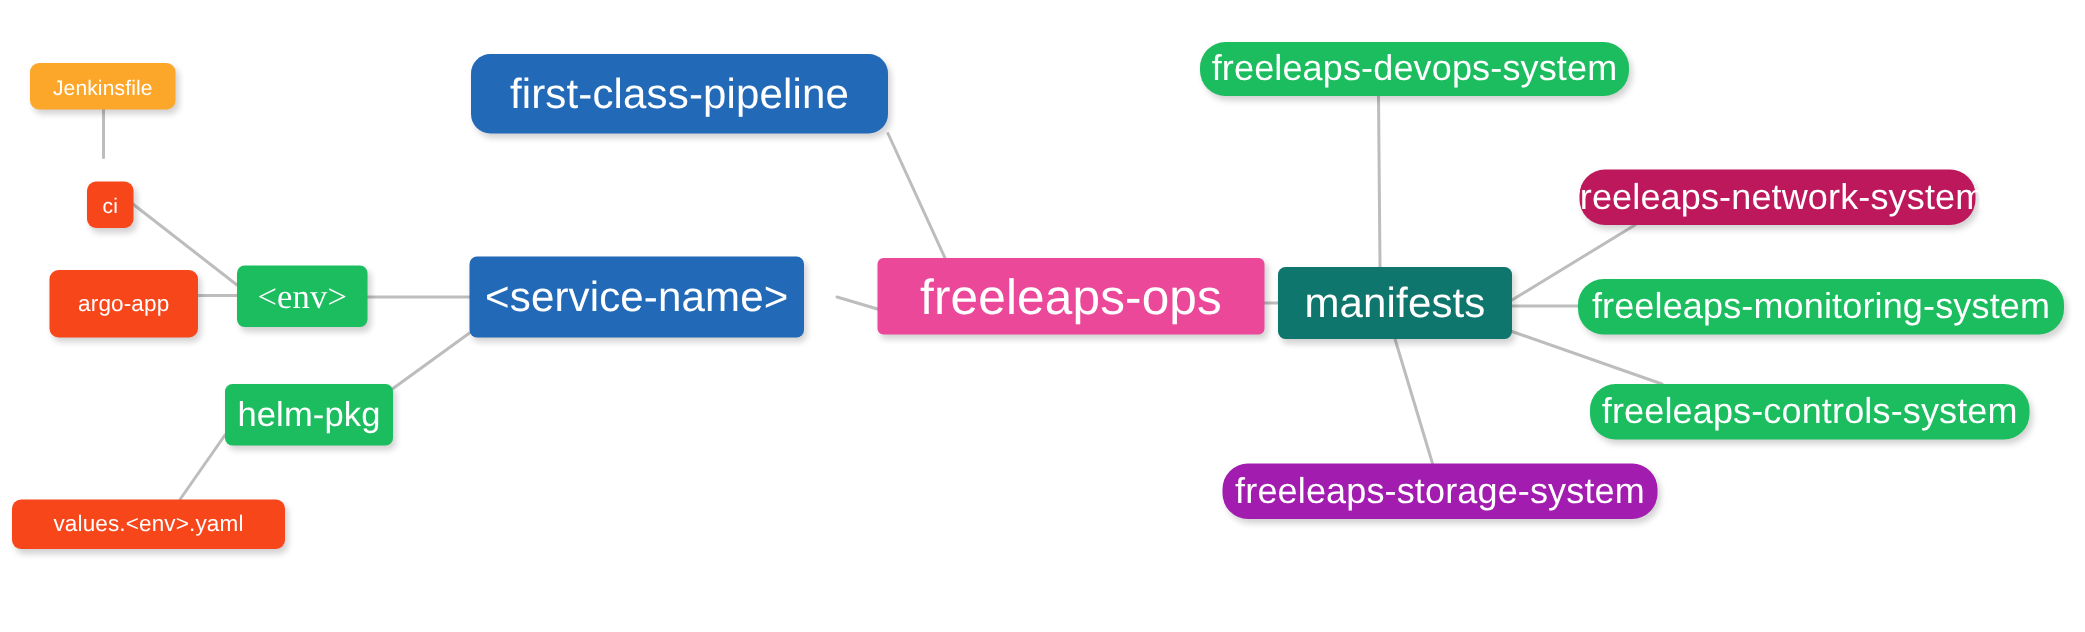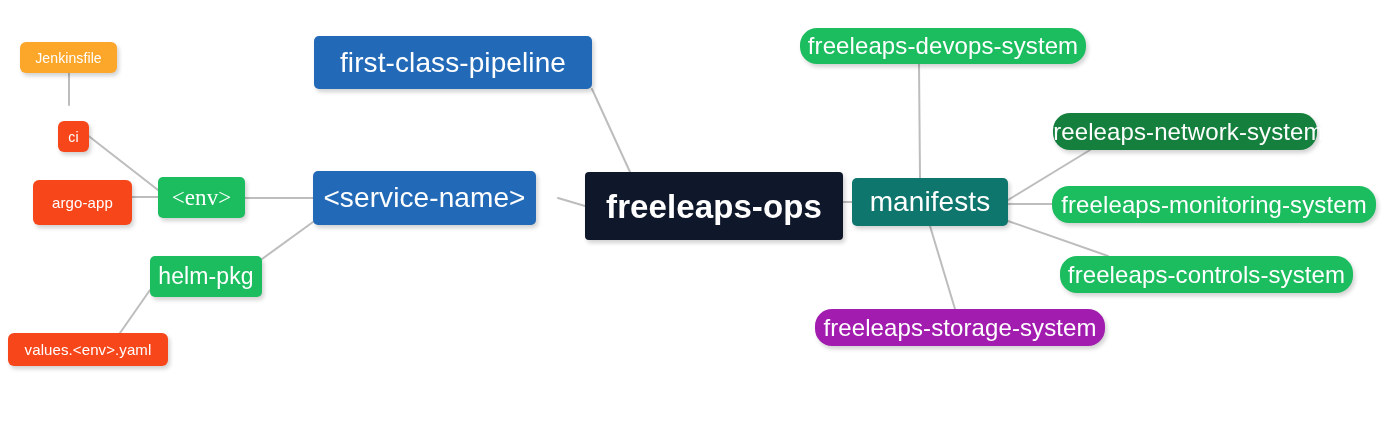--- a/index.html
+++ b/index.html
@@ -60,59 +60,59 @@
       <line x1="158" y1="197" x2="132" y2="197" stroke="#bdbdbd" stroke-width="2" stroke-linecap="round"></line>
       <line x1="69" y1="105" x2="69" y2="57" stroke="#bdbdbd" stroke-width="2" stroke-linecap="round"></line>
       <line x1="150" y1="290" x2="120" y2="333" stroke="#bdbdbd" stroke-width="2" stroke-linecap="round"></line>
       <line x1="920" y1="178" x2="919" y2="64" stroke="#bdbdbd" stroke-width="2" stroke-linecap="round"></line>
       <line x1="1008" y1="200" x2="1090" y2="150" stroke="#bdbdbd" stroke-width="2" stroke-linecap="round"></line>
       <line x1="1008" y1="204" x2="1052" y2="204" stroke="#bdbdbd" stroke-width="2" stroke-linecap="round"></line>
       <line x1="1008" y1="221" x2="1108" y2="256" stroke="#bdbdbd" stroke-width="2" stroke-linecap="round"></line>
       <line x1="930" y1="226" x2="955" y2="309" stroke="#bdbdbd" stroke-width="2" stroke-linecap="round"></line>
     </svg>
   <div id="node-layer">
-      <div class="node tier-root" style="left: 585px; top: 172px; width: 258px; height: 68px; background: #0f172a; font-weight: bold;">
+      <div class="node tier-root" style="left: 585px; top: 172px; width: 258px; height: 51px; background: #ec4899;">
         <span>freeleaps-ops</span>
       </div>
       <div class="node tier-main" style="left: 313px; top: 171px; width: 223px; height: 54px; background: rgb(34, 105, 183);">
         <span>&lt;service-name&gt;</span>
       </div>
-      <div class="node tier-main" style="left: 314px; top: 36px; width: 278px; height: 53px; background: rgb(34, 105, 183);">
+      <div class="node tier-main" style="left: 314px; top: 36px; width: 278px; height: 53px; background: rgb(34, 105, 183); border-radius: 13px;">
         <span>first-class-pipeline</span>
       </div>
       <div class="node tier-main" style="left: 852px; top: 178px; width: 156px; height: 48px; background: #0f766e;">
         <span>manifests</span>
       </div>
       <div class="node tier-sub" style="left: 158px; top: 177px; width: 87px; height: 41px; background: rgb(27, 189, 95); font-family: Liberation Serif, serif;">
         <span>&lt;env&gt;</span>
       </div>
       <div class="node tier-sub" style="left: 150px; top: 256px; width: 112px; height: 41px; background: rgb(27, 189, 95);">
         <span>helm-pkg</span>
       </div>
       <div class="node tier-leaf" style="left: 800px; top: 28px; width: 286px; height: 36px; background: rgb(27, 189, 95);">
         <span>freeleaps-devops-system</span>
       </div>
-      <div class="node tier-leaf" style="left: 1053px; top: 113px; width: 264px; height: 37px; background: #15803d;">
+      <div class="node tier-leaf" style="left: 1053px; top: 113px; width: 264px; height: 37px; background: #be185d;">
         <span>freeleaps-network-system</span>
       </div>
       <div class="node tier-leaf" style="left: 1052px; top: 186px; width: 324px; height: 37px; background: rgb(27, 189, 95);">
         <span>freeleaps-monitoring-system</span>
       </div>
       <div class="node tier-leaf" style="left: 1060px; top: 256px; width: 293px; height: 37px; background: rgb(27, 189, 95);">
         <span>freeleaps-controls-system</span>
       </div>
       <div class="node tier-leaf" style="left: 815px; top: 309px; width: 290px; height: 37px; background: #a21caf;">
         <span>freeleaps-storage-system</span>
       </div>
       <div class="node tier-tiny" style="left: 20px; top: 26px; width: 97px; height: 31px; background: rgb(252, 166, 42);">
         <span>Jenkinsfile</span>
       </div>
       <div class="node tier-tiny" style="left: 58px; top: 105px; width: 31px; height: 31px; background: rgb(248, 70, 27);">
         <span>ci</span>
       </div>
       <div class="node tier-small" style="left: 33px; top: 180px; width: 99px; height: 45px; background: rgb(248, 70, 27);">
         <span>argo-app</span>
       </div>
-      <div class="node tier-small" style="left: 8px; top: 333px; width: 160px; height: 33px; background: rgb(248, 70, 27);">
+      <div class="node tier-small" style="left: 8px; top: 333px; width: 182px; height: 33px; background: rgb(248, 70, 27);">
         <span>values.&lt;env&gt;.yaml</span>
       </div>
     </div>
 </div>
 
 </body></html>

